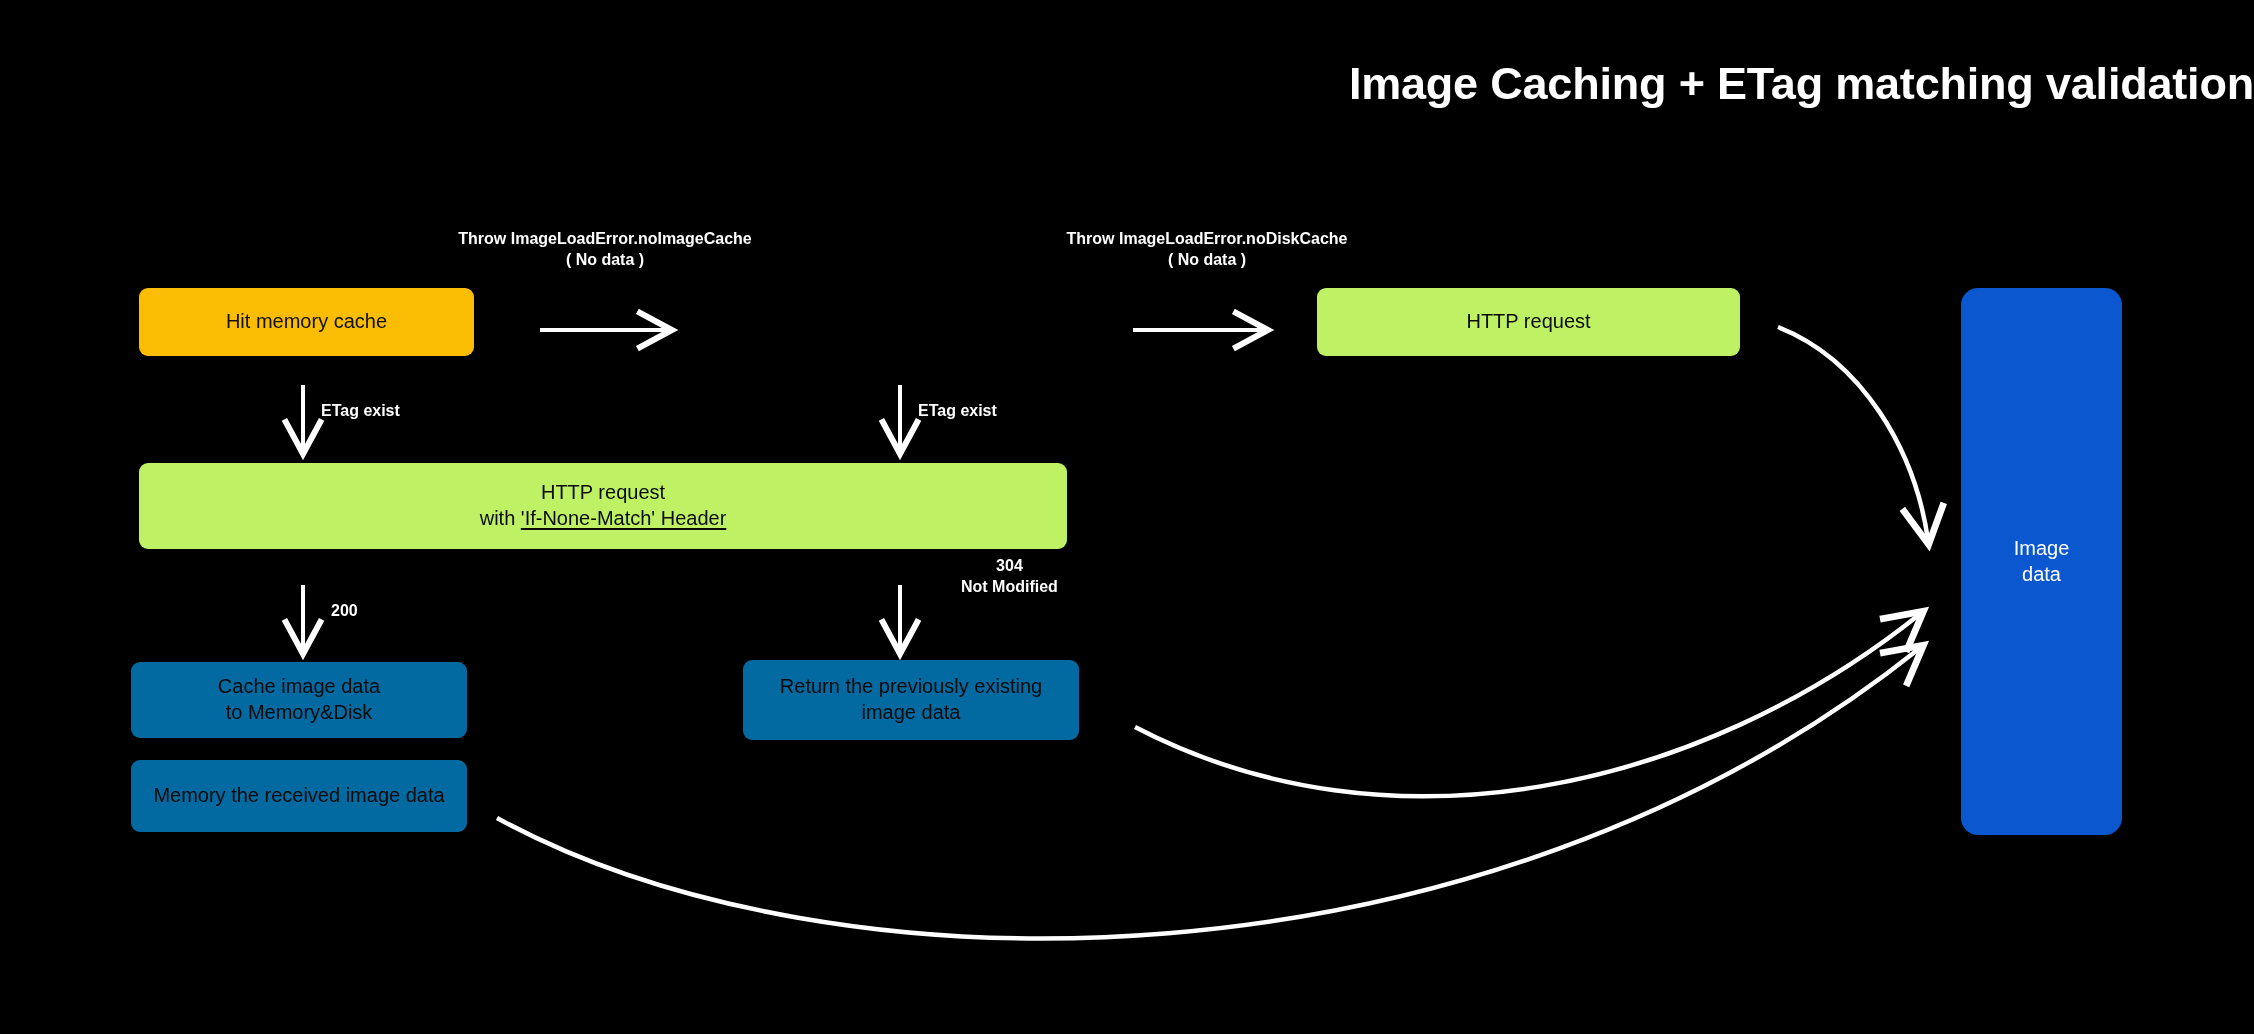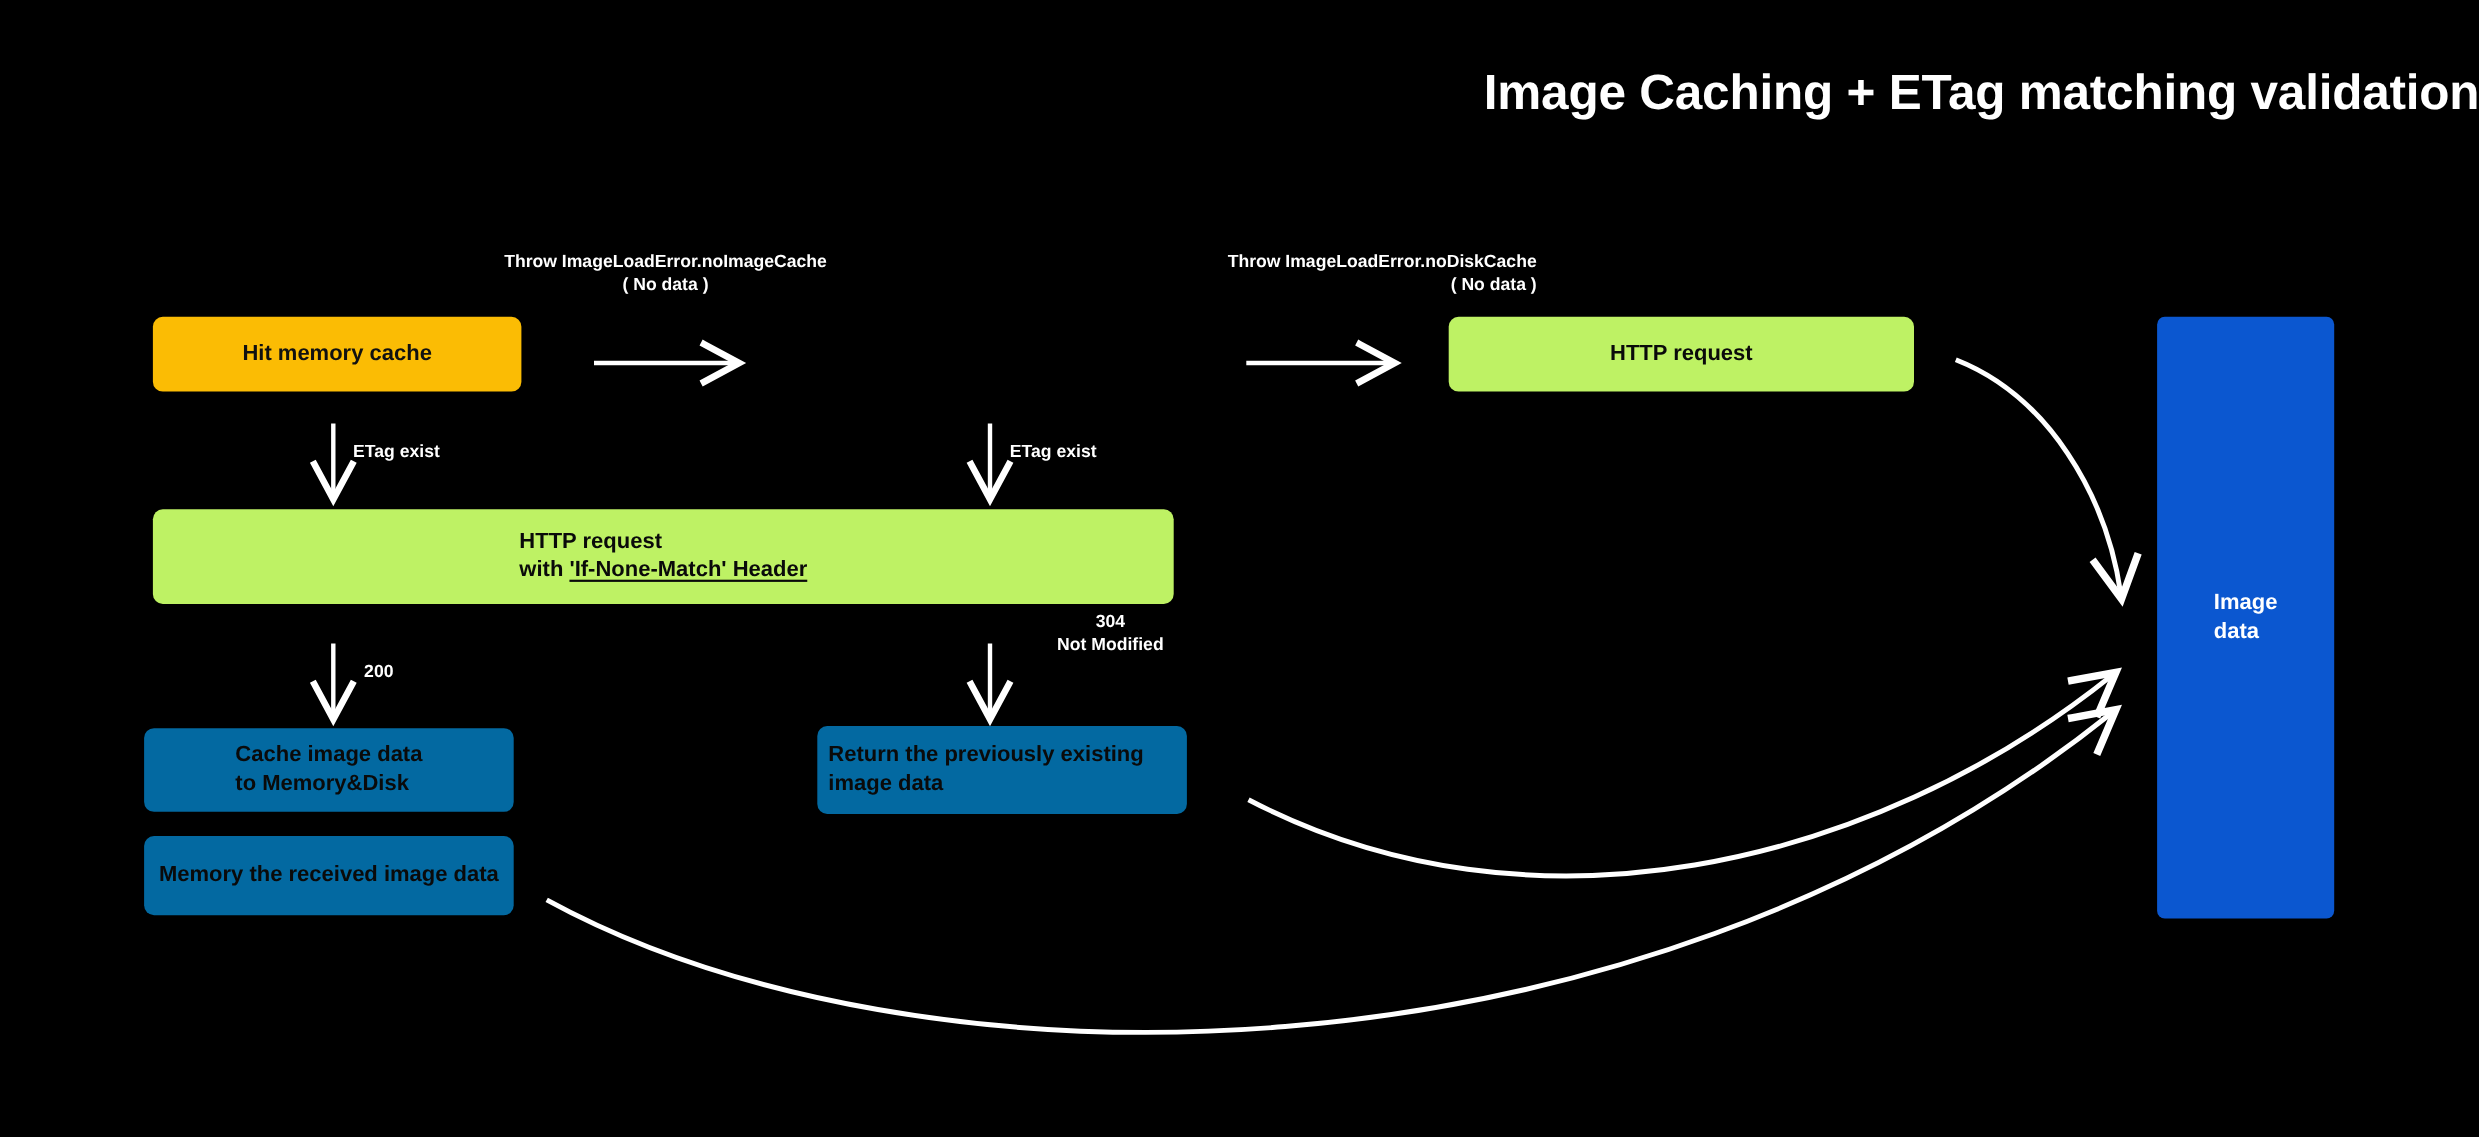--- a/index.html
+++ b/index.html
@@ -39,50 +39,50 @@
     font-size: 45px;
     font-weight: bold;
     letter-spacing: -0.2px;
   }
   .node {
     position: absolute;
     border-radius: 9px;
     display: flex;
     align-items: center;
     justify-content: center;
-    text-align: left;
-    font-weight: bold;
+    text-align: center;
+    font-weight: normal;
     line-height: 1.28;
     box-sizing: border-box;
     padding: 1px 10px;
   }
   .node-amber { background: #fbbc04; color: #111111; font-size: 20px; }
   .node-green { background: #bef264; color: #0a0a0a; font-size: 20px; }
   .node-pink  { background: #0369a1; color: #0a0a0a; font-size: 20px; }
   .node-blue  { background: #0b57d0; color: #ffffff; font-size: 20px; }
 
   #node-memory-cache { left: 139px; top: 288px; width: 335px; height: 68px; }
   #node-disk-cache   { left: 736px; top: 288px; width: 333px; height: 68px; }
   #node-http-top     { left: 1317px; top: 288px; width: 423px; height: 68px; }
   #node-http-inm     { left: 139px; top: 463px; width: 928px; height: 86px; }
   #node-cache-image  { left: 131px; top: 662px; width: 336px; height: 76px; }
   #node-return-recv  { left: 131px; top: 760px; width: 336px; height: 72px; }
   #node-return-prev  { left: 743px; top: 660px; width: 336px; height: 80px; }
-  #node-image-data   { left: 1961px; top: 288px; width: 161px; height: 547px; border-radius: 7px; }
+  #node-image-data   { left: 1961px; top: 288px; width: 161px; height: 547px; border-radius: 17px; }
 
   .edge-label {
     position: absolute;
     color: #ffffff;
     font-weight: bold;
     font-size: 16px;
     line-height: 1.32;
     white-space: pre-line;
   }
   #label-no-image-cache { left: 415px; top: 228px; width: 380px; text-align: center; }
-  #label-no-disk-cache  { left: 1017px; top: 228px; width: 380px; text-align: right; }
+  #label-no-disk-cache  { left: 1017px; top: 228px; width: 380px; text-align: center; }
   #label-etag-1 { left: 321px; top: 400px; }
   #label-etag-2 { left: 918px; top: 400px; }
   #label-200    { left: 331px; top: 600px; }
   #label-304    { left: 961px; top: 555px; text-align: center; }
 
   .underlined { text-decoration: underline; text-underline-offset: 3px; }
 </style>
 </head>
 <body>
 

